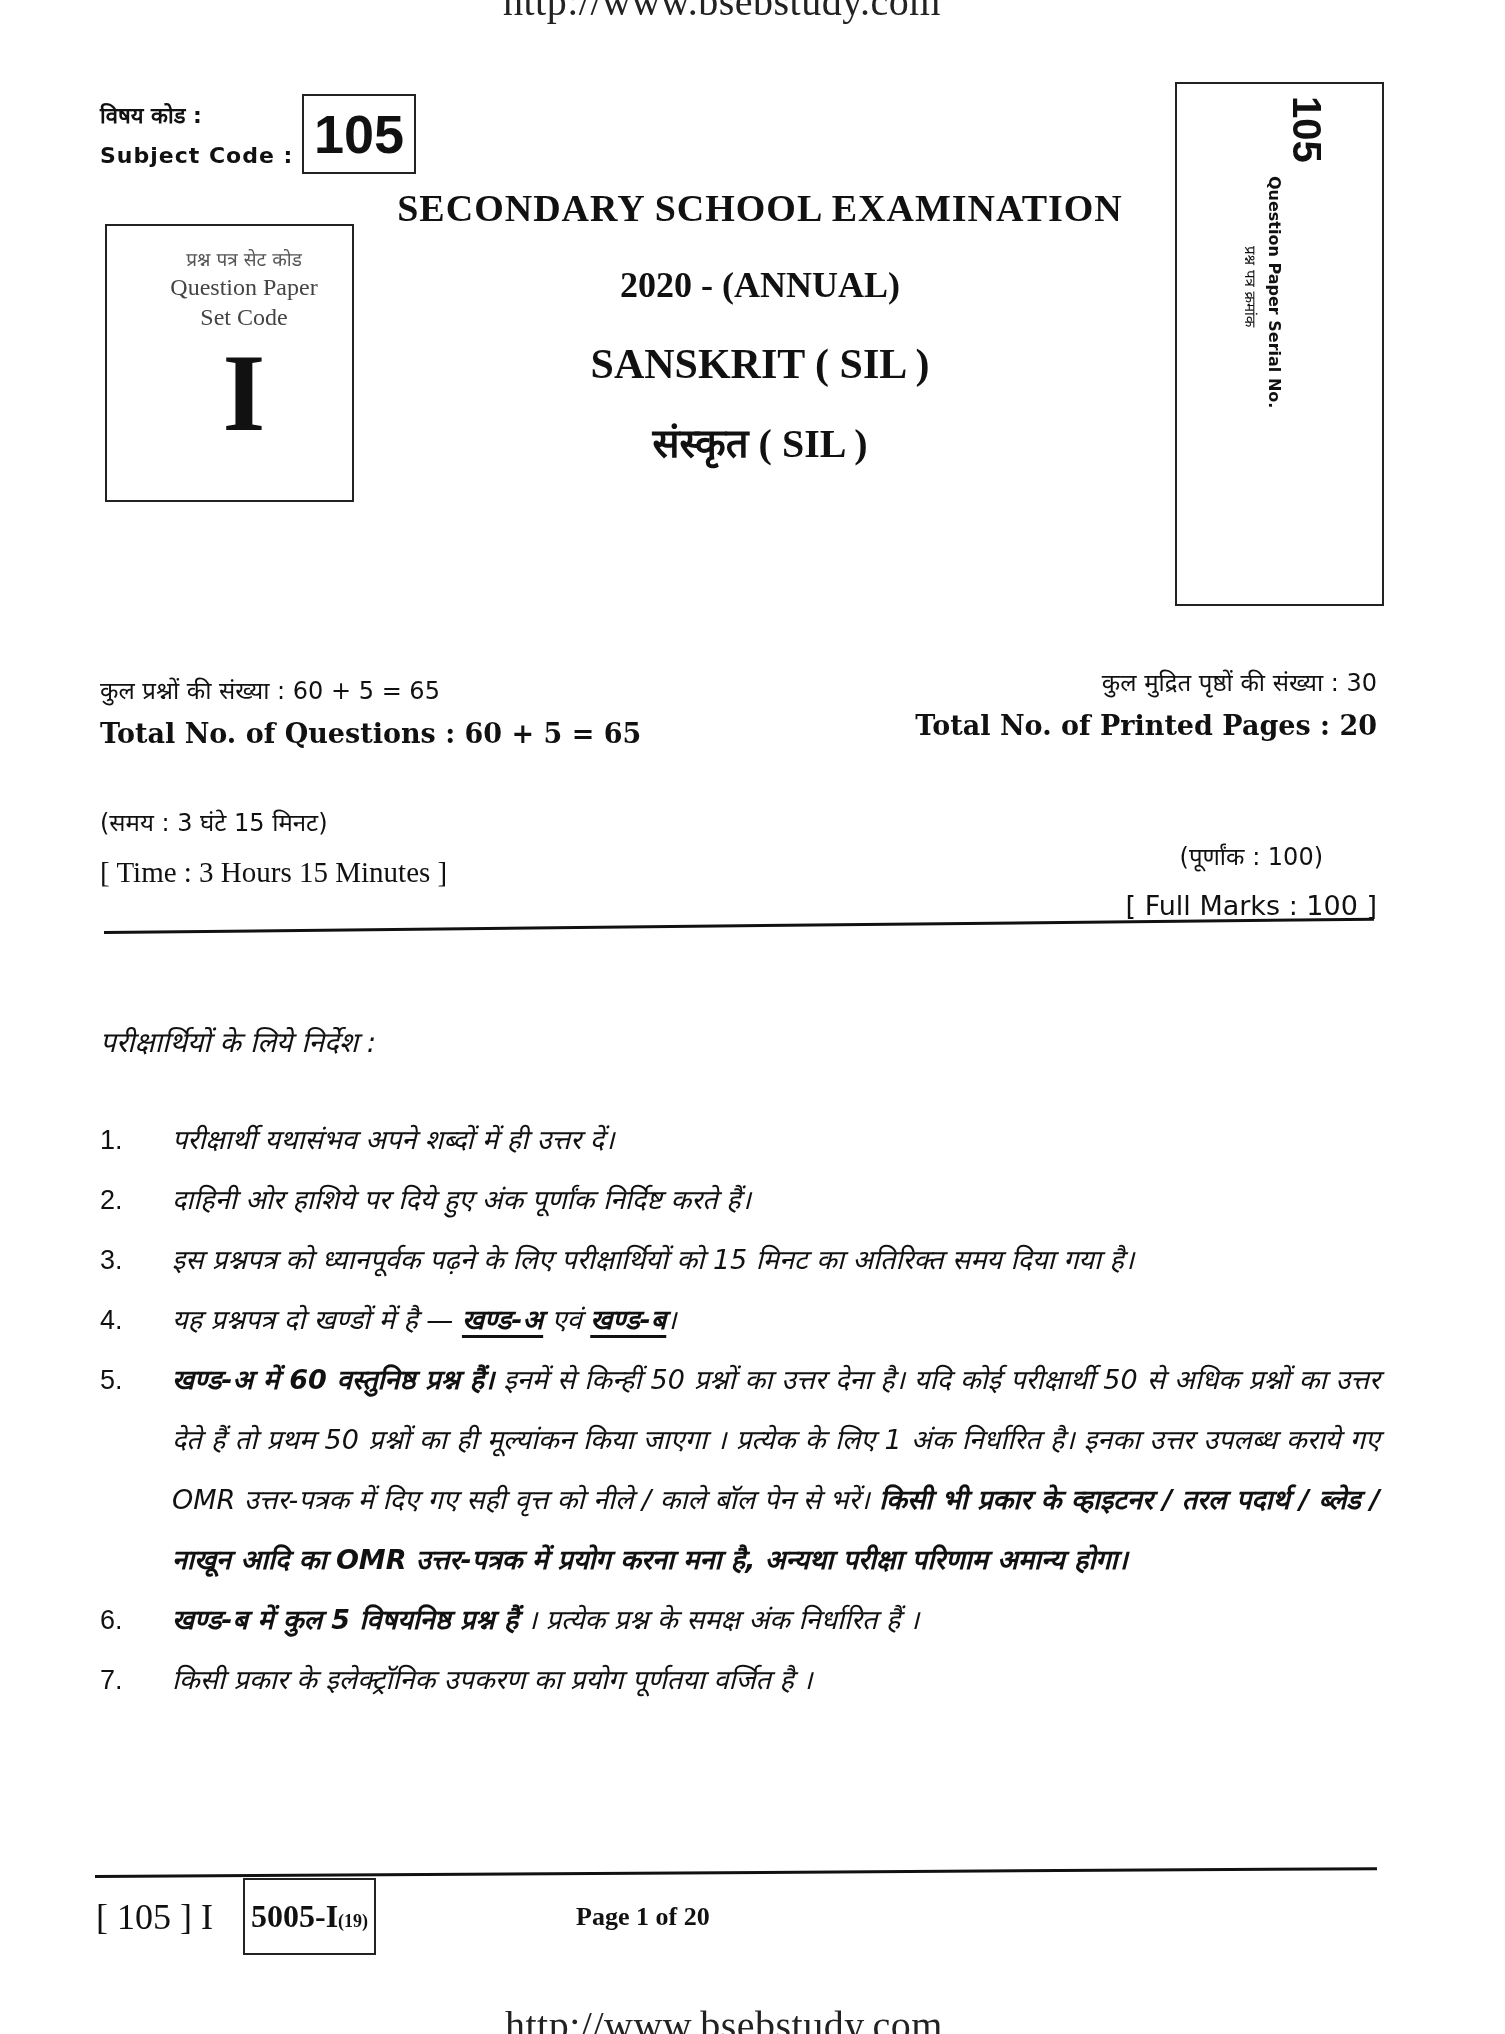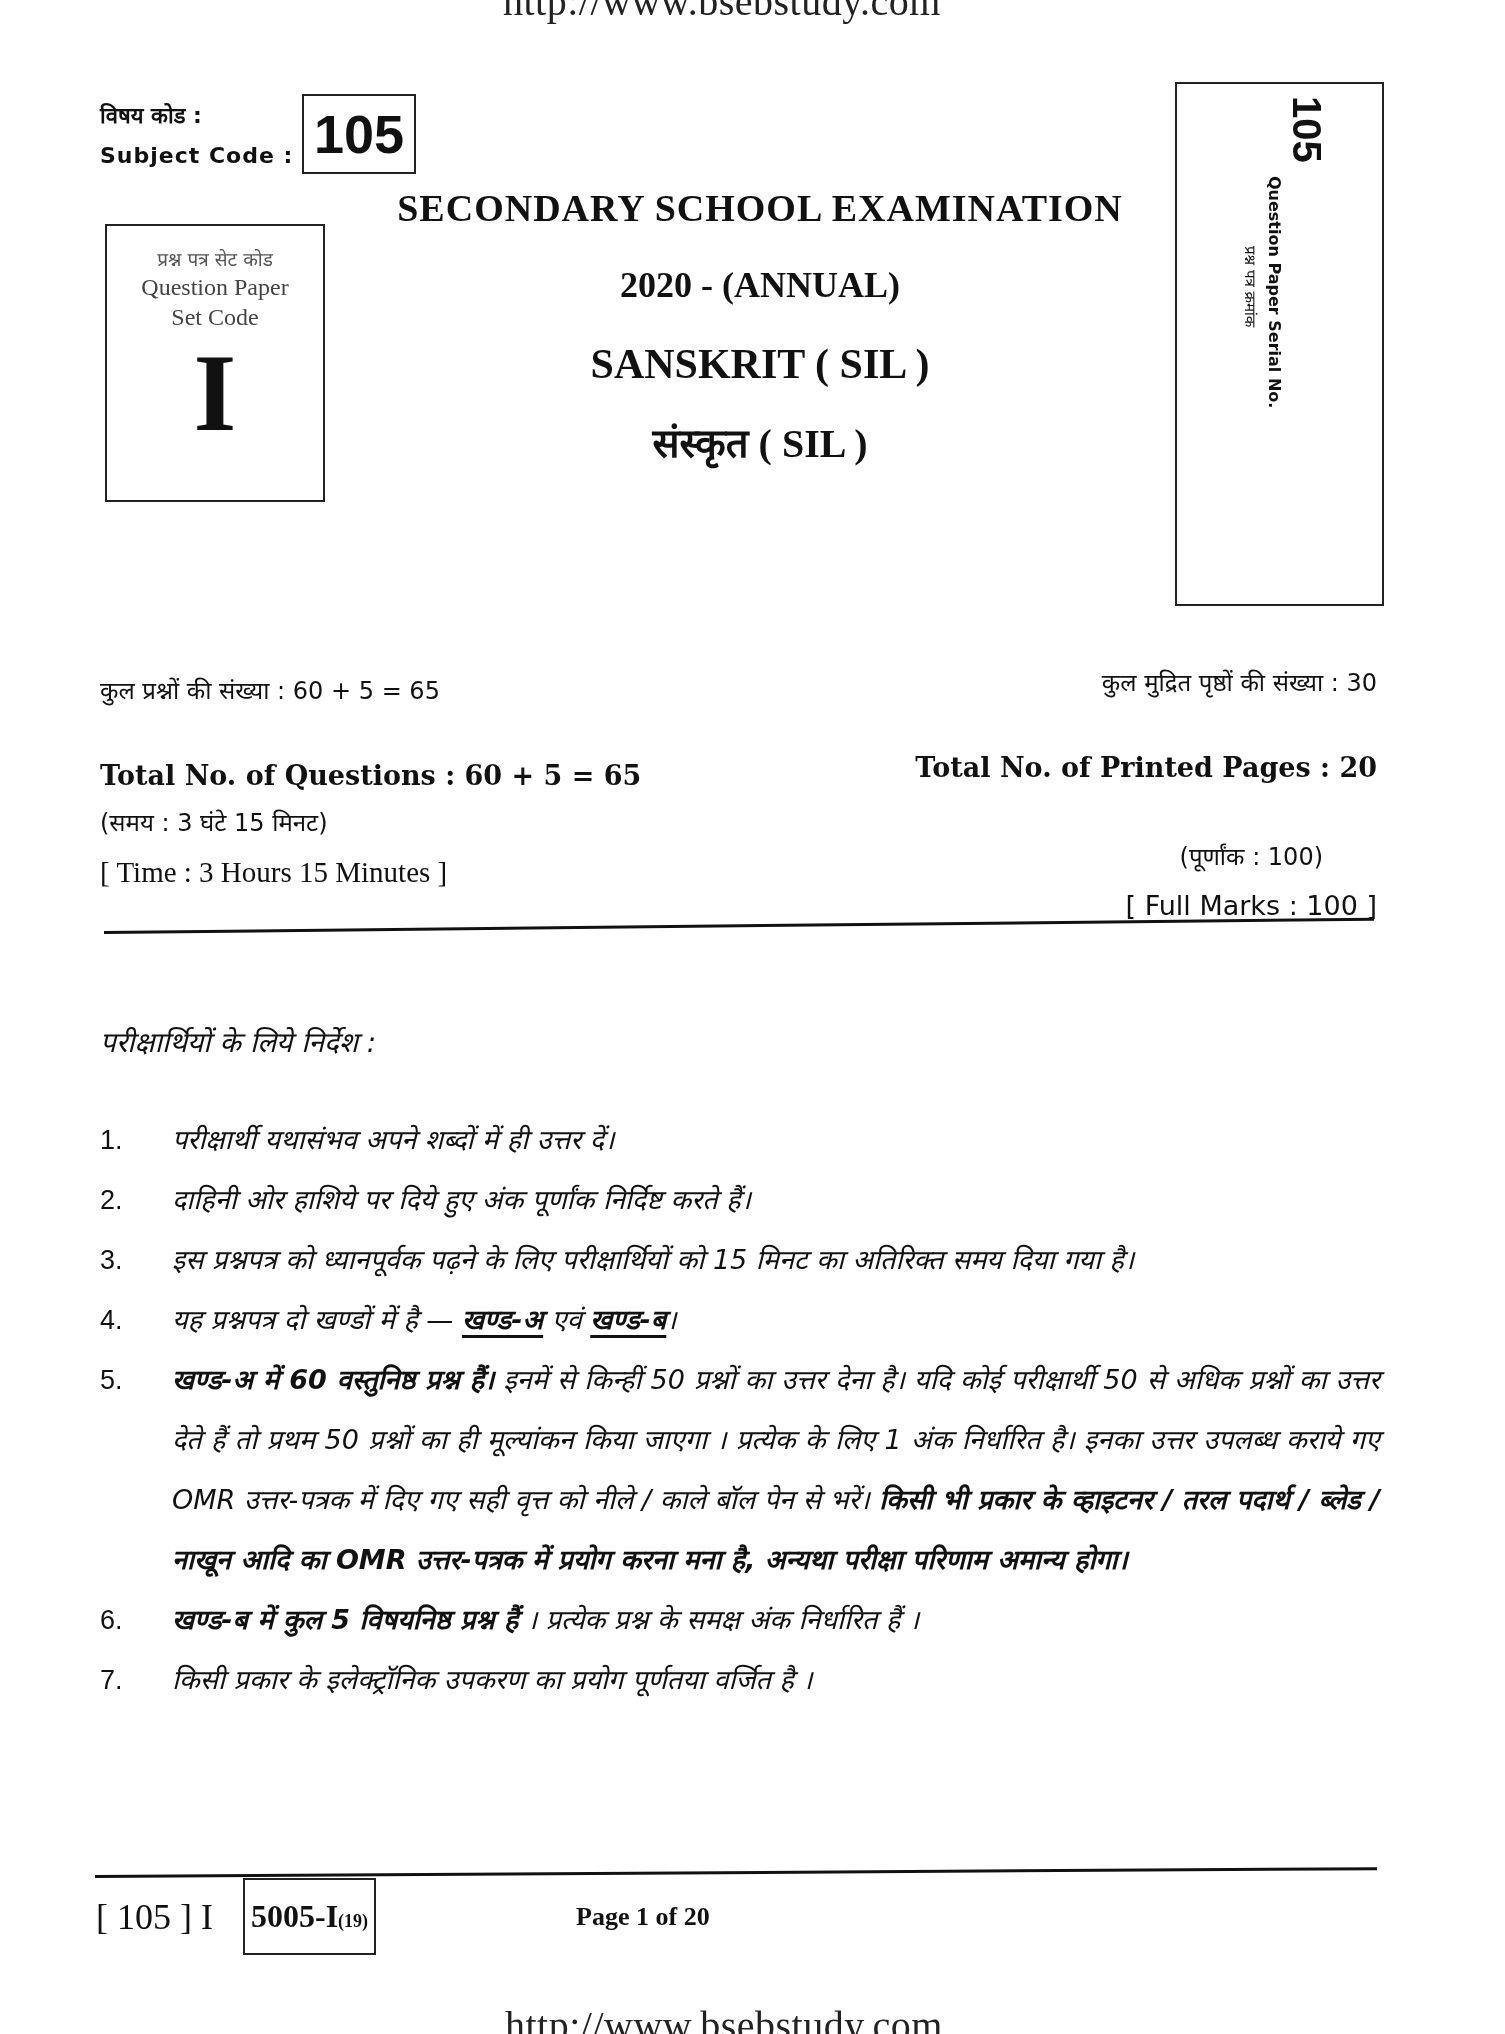--- a/index.html
+++ b/index.html
@@ -20,20 +20,21 @@
   .subj-labels .en { font-family: "DejaVu Sans", sans-serif; font-size: 22px; font-weight: bold; letter-spacing: 1px; }
   .subj-code-box {
     left: 302px; top: 94px; width: 110px; height: 76px; border: 2px solid #222;
     display: flex; align-items: center; justify-content: center;
     font-family: "Liberation Sans", sans-serif; font-weight: bold; font-size: 54px;
   }
 
   .set-box {
     left: 105px; top: 224px; width: 216px; height: 274px; border: 2px solid #222;
     text-align: center;
+    padding-left: 29px;
   }
   .set-box .hi { font-family: "DejaVu Sans", sans-serif; font-size: 19px; color: #555; margin-top: 20px; }
   .set-box .en { font-family: "Liberation Serif", serif; font-size: 24px; color: #444; line-height: 30px; text-align: center; }
   .set-box .code { font-family: "Liberation Serif", serif; font-weight: bold; font-size: 110px; line-height: 110px; margin-top: 6px; }
 
   .title-block { left: 370px; top: 178px; width: 780px; text-align: center; font-family: "Liberation Serif", serif; font-weight: bold; }
   .title-block .l1 { font-size: 38px; letter-spacing: 1px; height: 80px; line-height: 60px; }
   .title-block .l2 { font-size: 36px; height: 80px; line-height: 54px; }
   .title-block .l3 { font-size: 42px; height: 80px; line-height: 52px; }
   .title-block .l4 { font-size: 40px; line-height: 52px; }
@@ -45,21 +46,21 @@
     position: absolute; left: 60px; top: 12px; transform-origin: 0 0; transform: rotate(90deg) translate(0, -100%);
     white-space: nowrap; width: 430px;
   }
   .serial-rot .num { font-family: "Liberation Sans", sans-serif; font-weight: bold; font-size: 40px; display: block; line-height: 44px; }
   .serial-rot .lbl { font-family: "DejaVu Sans", sans-serif; font-weight: bold; font-size: 16px; display: block; margin-left: 80px; line-height: 22px; }
   .serial-rot .lbl-hi { font-family: "DejaVu Sans", sans-serif; font-size: 15px; display: block; margin-left: 150px; line-height: 26px; }
 
   .meta-left { left: 100px; top: 668px; }
   .meta-right { right: 128px; top: 660px; text-align: right; }
   .meta-hi { font-family: "DejaVu Sans", sans-serif; font-size: 24px; line-height: 46px; }
-  .meta-en-bold { font-family: "DejaVu Serif", serif; font-weight: bold; font-size: 27px; line-height: 40px; margin-top: 42px; }
+  .meta-en-bold { font-family: "DejaVu Serif", serif; font-weight: bold; font-size: 27px; line-height: 40px; }
   .meta-time-left { left: 100px; top: 800px; }
   .meta-time-right { right: 128px; top: 834px; text-align: center; }
   .meta-time-en { font-family: "Liberation Serif", serif; font-size: 29px; line-height: 52px; }
   .meta-time-en-b { font-family: "DejaVu Sans", sans-serif; font-size: 27px; line-height: 52px; }
 
   .rule { height: 3px; background: #111; }
   .rule-1 { left: 104px; top: 931px; width: 1270px; transform: rotate(-0.6deg); transform-origin: left; }
   .rule-2 { left: 95px; top: 1875px; width: 1282px; transform: rotate(-0.35deg); transform-origin: left; }
 
   .instr-title { left: 100px; top: 1022px; font-family: "DejaVu Sans", sans-serif; font-style: italic; font-size: 28px; }

